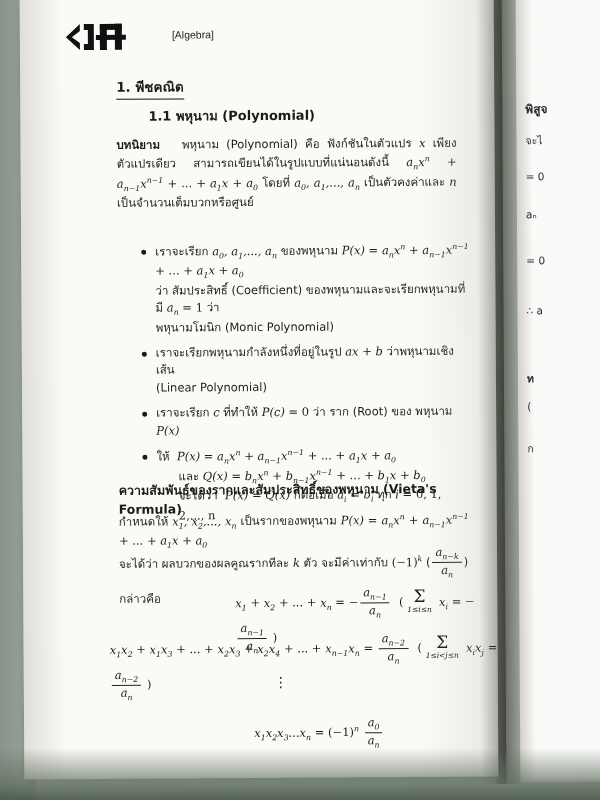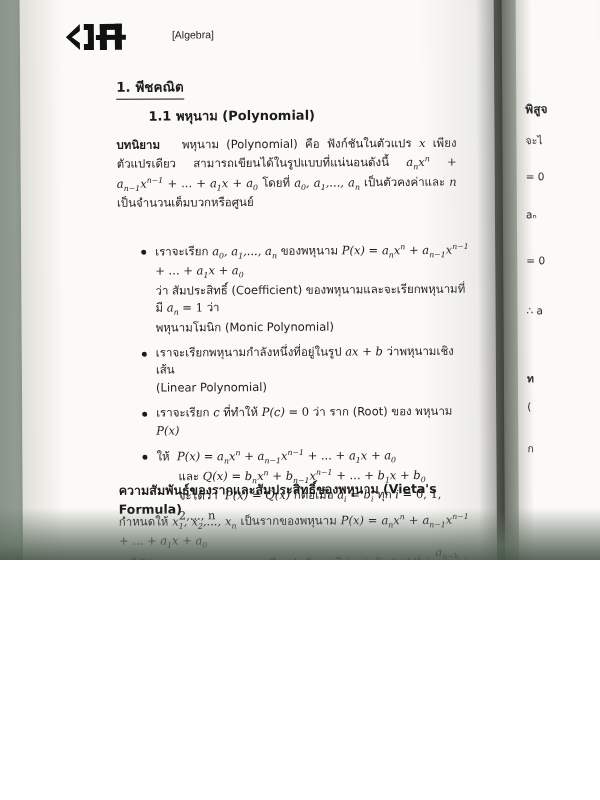--- a/index.html
+++ b/index.html
@@ -4,21 +4,21 @@
 <style>
   * { box-sizing: border-box; }
   html, body {
     margin: 0; padding: 0;
     width: 600px; height: 800px;
     overflow: hidden;
     font-family: "DejaVu Sans", sans-serif;
   }
   #page {
     position: relative;
-    width: 600px; height: 560px;
+    width: 600px; height: 800px;
     background: #cfd4cc;
     overflow: hidden;
     padding-left: 8px;
   }
   
   .desk {
     position: absolute; inset: 0;
     background: linear-gradient(100deg,#c3cbc2 0%, #b9c2b8 40%, #aab4a9 100%);
   }
   .desk-dark {

